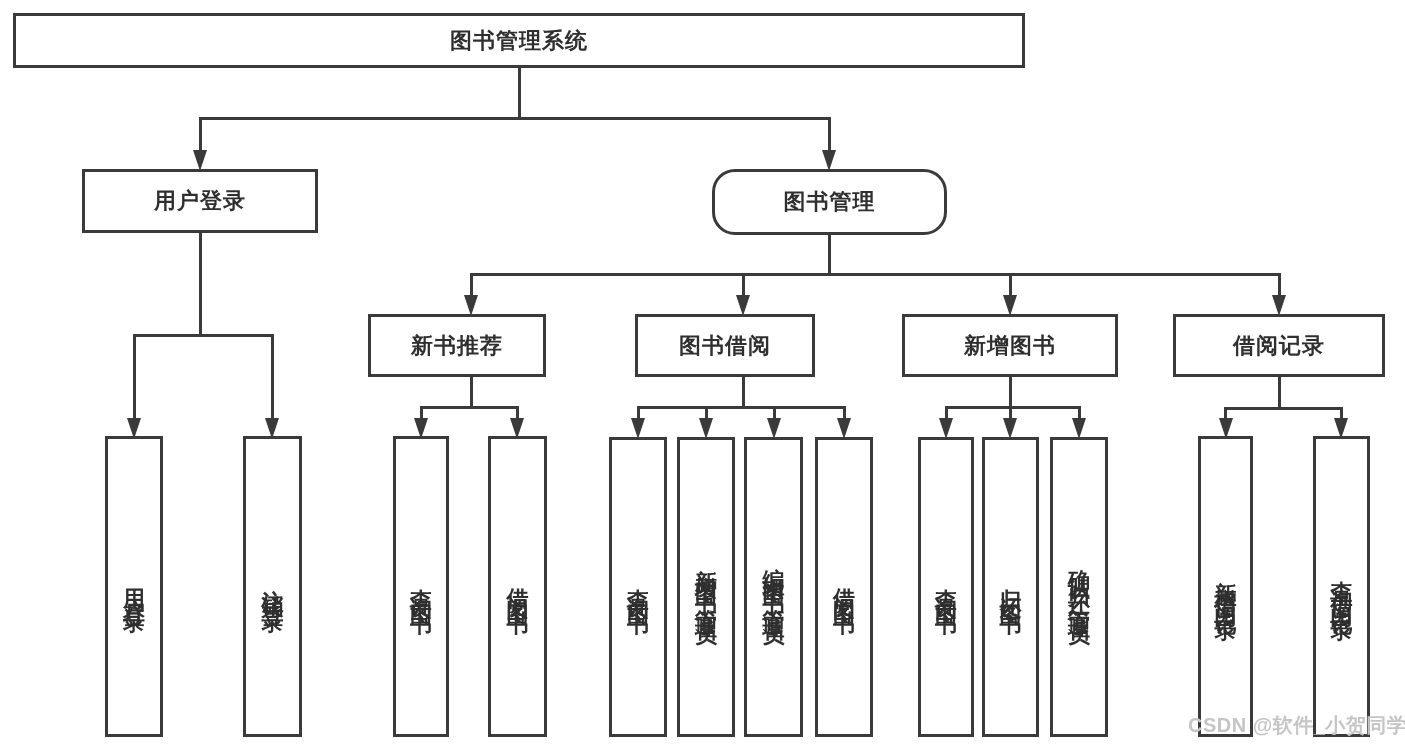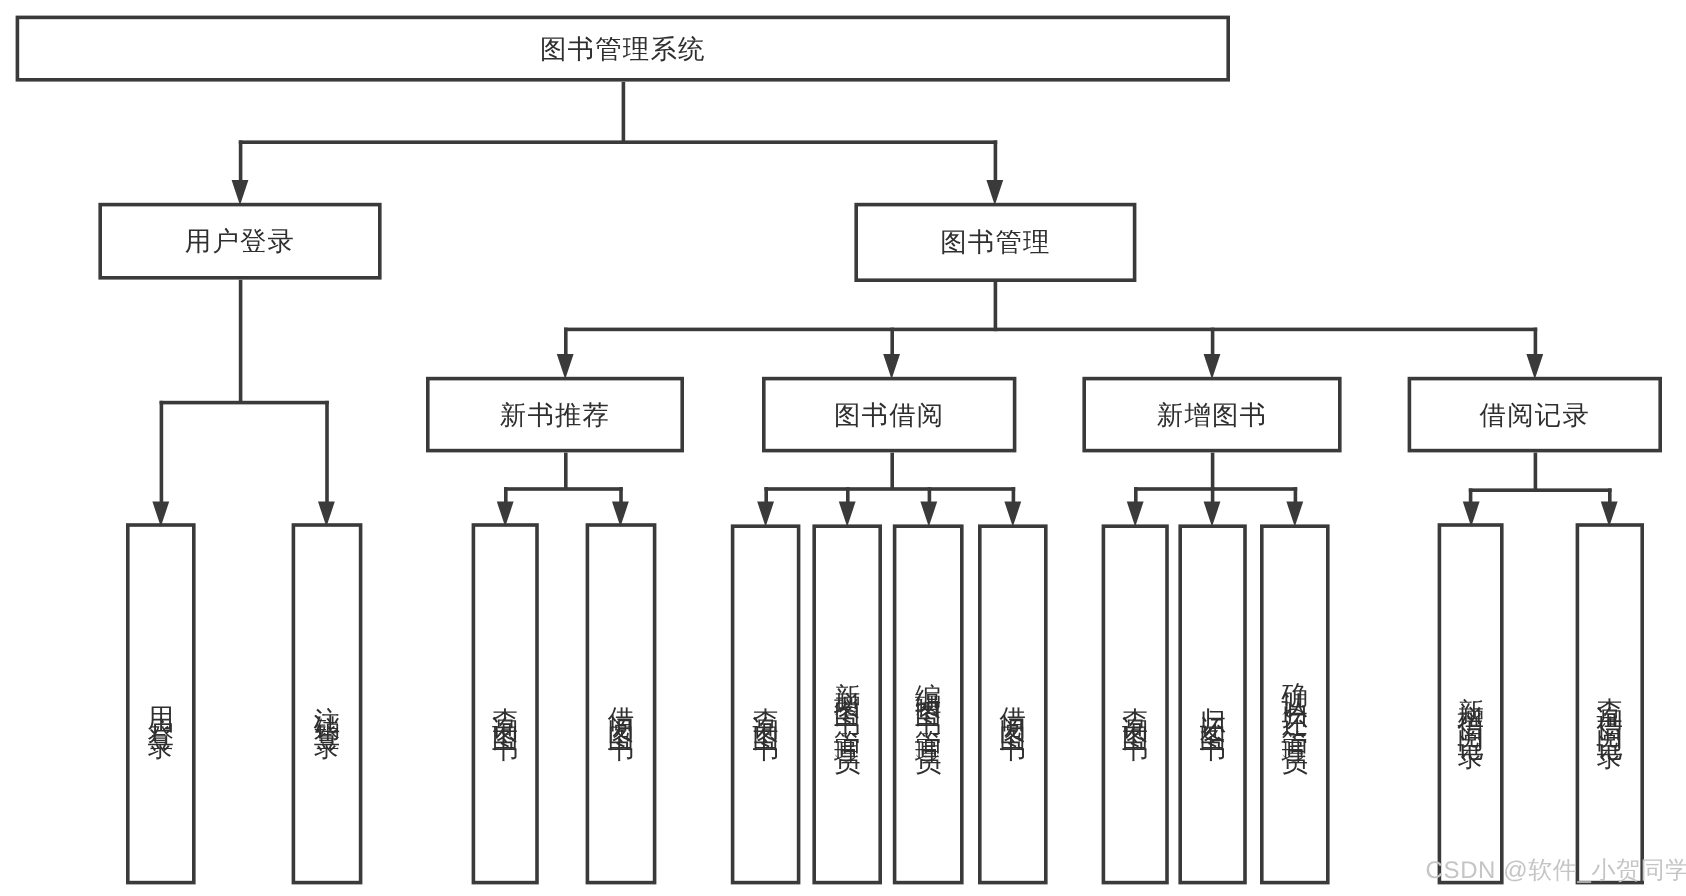--- a/index.html
+++ b/index.html
@@ -1,18 +1,18 @@
 <!DOCTYPE html>
 <html><head>
 <meta charset="utf-8">
 <style>
   html,body{margin:0;padding:0;background:#ffffff;}
   #canvas{
     position:relative;width:1405px;height:747px;background:#ffffff;overflow:hidden;
-    font-family:"Liberation Sans","DejaVu Sans",sans-serif;color:#2f2f2f;
+    font-family:"Liberation Sans","DejaVu Sans",sans-serif;color:#2f2f2f;font-weight:bold;
   }
   .box{
     position:absolute;box-sizing:border-box;border:3px solid #3a3a3a;background:#ffffff;
     display:flex;align-items:center;justify-content:center;
     font-size:22px;letter-spacing:1px;color:#2f2f2f;z-index:2;
   }
   .vbox{
     position:absolute;box-sizing:border-box;border:3px solid #3a3a3a;background:#ffffff;
     writing-mode:vertical-rl;text-orientation:mixed;
     display:flex;align-items:center;justify-content:center;
@@ -90,24 +90,24 @@
   <div class="vline" style="left:1277.5px;top:377px;height:32px;"></div>
   <div class="hline" style="left:1224px;top:406.5px;width:119px;"></div>
   <div class="vline" style="left:1224px;top:406.5px;height:14px;"></div>
   <div class="arrow" style="left:1219px;top:418px;"></div>
   <div class="vline" style="left:1340px;top:406.5px;height:14px;"></div>
   <div class="arrow" style="left:1334px;top:418px;"></div>
 
   <div class="box" style="left:13px;top:13px;width:1012px;height:55px;">图书管理系统</div>
 
   <div class="box" style="left:82px;top:169px;width:236px;height:64px;">用户登录</div>
-  <div class="box" style="left:712px;top:169px;width:235px;height:66px;">图书管理</div>
+  <div class="box" style="left:712px;top:169px;width:235px;height:66px;border-radius:23px;">图书管理</div>
 
-  <div class="box" style="left:355px;top:314px;width:215px;height:63px;">新书推荐</div>
-  <div class="box" style="left:635px;top:314px;width:212px;height:63px;text-align:center;">图书借阅</div>
+  <div class="box" style="left:368px;top:314px;width:178px;height:63px;">新书推荐</div>
+  <div class="box" style="left:635px;top:314px;width:180px;height:63px;text-align:center;">图书借阅</div>
   <div class="box" style="left:902px;top:314px;width:216px;height:63px;">新增图书</div>
   <div class="box" style="left:1173px;top:314px;width:212px;height:63px;">借阅记录</div>
 
   <div class="vbox" style="left:105px;top:436px;width:58px;height:301px;">用户登录</div>
   <div class="vbox" style="left:243px;top:436px;width:59px;height:301px;">注销登录</div>
 
   <div class="vbox" style="left:393px;top:436px;width:56px;height:301px;">查询图书</div>
   <div class="vbox" style="left:488px;top:436px;width:59px;height:301px;">借阅图书</div>
 
   <div class="vbox" style="left:609px;top:437px;width:58px;height:300px;">查询图书</div>

